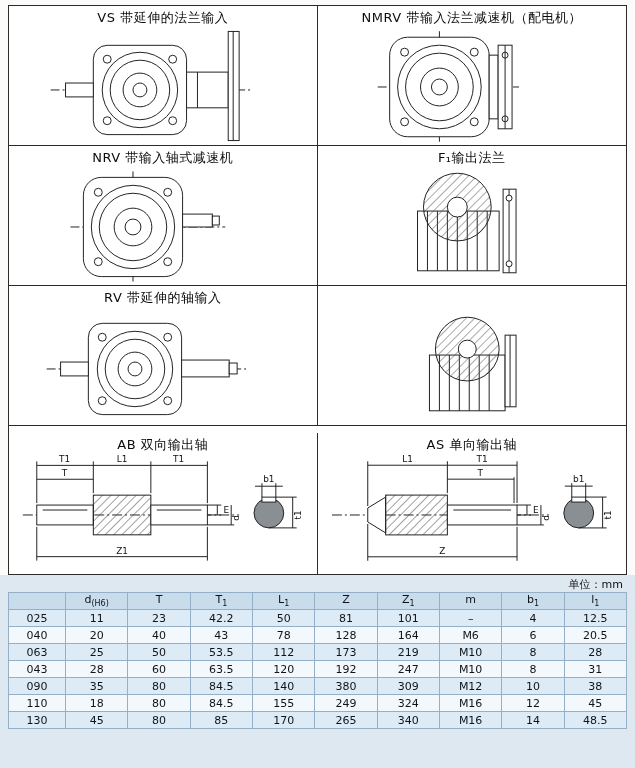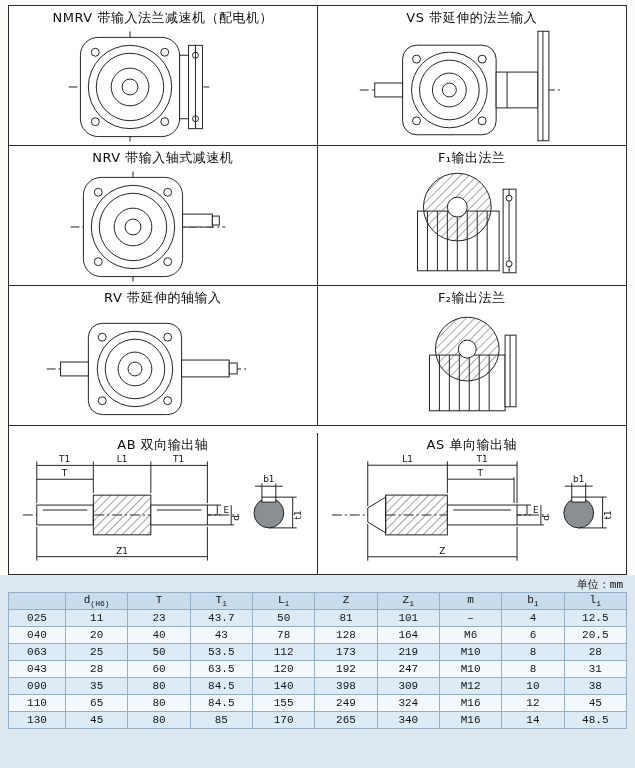--- a/index.html
+++ b/index.html
@@ -21,21 +21,21 @@
   }
   .panel { position:relative; border-right:1px solid #2b2b2b; border-bottom:1px solid #2b2b2b; overflow:hidden; }
   .panel:nth-child(2n) { border-right:none; }
   .panel:nth-child(7), .panel:nth-child(8) { border-bottom:none;margin-top:7px; }
   .panel-title { text-align:center; font-size:13px; padding-top:3px; letter-spacing:0.5px; color:#0d0d0d; }
   .panel-art { position:absolute; left:0; right:0; top:19px; bottom:0; }
   .panel-art svg { display:block; width:100%; height:100%; }
   .panel-art text { font-family:"DejaVu Sans","Liberation Sans",sans-serif; font-size:9px; fill:#111; }
 
   
-  .table-area { position:absolute; left:0; top:575px; width:635px; height:193px; background:#dde8f1;font-family:Liberation Mono, monospace; }
+  .table-area { position:absolute; left:0; top:575px; width:635px; height:193px; background:#dde8f1; }
   .unit-label { position:absolute; right:12px; top:2px; font-size:11px; color:#111; }
   table.dim-table {
     position:absolute; left:8px; top:17px; width:619px;
     border-collapse:collapse; table-layout:fixed; background:#5eead4;
   }
   .dim-table th, .dim-table td {
     border:1px solid #95afc6; height:17px; padding:0;
     font-size:11px; text-align:center; vertical-align:middle; color:#101418;
   }
   .dim-table thead th { background:#c9dcec; font-weight:normal; }
@@ -44,20 +44,45 @@
   sub.hsub { font-size:8px; }
 </style>
 </head>
 <body>
 
 <div class="page">
 
   <div class="drawing-grid">
 
     <div class="panel">
+      <div class="panel-title">VS 带延伸的法兰输入</div>
+      <div class="panel-art">
+        <svg viewBox="0 0 310 120" preserveAspectRatio="xMidYMid meet">
+          <g stroke="#222" fill="none" stroke-width="1">
+            <line x1="42" y1="65" x2="246" y2="65" stroke-dasharray="9 3 2 3"></line>
+            <rect x="85" y="20" width="94" height="90" rx="14" fill="#fff"></rect>
+            <circle cx="132" cy="65" r="38"></circle>
+            <circle cx="132" cy="65" r="30"></circle>
+            <circle cx="132" cy="65" r="17"></circle>
+            <circle cx="132" cy="65" r="7"></circle>
+            <circle cx="99" cy="34" r="4"></circle>
+              <circle cx="165" cy="34" r="4"></circle>
+            <circle cx="99" cy="96" r="4"></circle>
+              <circle cx="165" cy="96" r="4"></circle>
+            <rect x="57" y="58" width="28" height="14" fill="#fff"></rect>
+            <rect x="179" y="47" width="42" height="36" fill="#fff"></rect>
+            <line x1="190" y1="47" x2="190" y2="83"></line>
+            <rect x="221" y="6" width="11" height="110" fill="#fff"></rect>
+            <line x1="226" y1="6" x2="226" y2="116"></line>
+          </g>
+        </svg>
+      </div>
+    </div>
+
+    <div class="panel">
       <div class="panel-title">NMRV 带输入法兰减速机（配电机）</div>
       <div class="panel-art">
         <svg viewBox="0 0 310 120" preserveAspectRatio="xMidYMid meet">
           <g stroke="#222" fill="none" stroke-width="1">
             <line x1="60" y1="62" x2="202" y2="62" stroke-dasharray="9 3 2 3"></line>
             <line x1="122" y1="6" x2="122" y2="118" stroke-dasharray="9 3 2 3"></line>
             <rect x="72" y="12" width="100" height="100" rx="18" fill="#fff"></rect>
             <circle cx="122" cy="62" r="42"></circle>
             <circle cx="122" cy="62" r="34"></circle>
             <circle cx="122" cy="62" r="19"></circle>
@@ -70,45 +95,20 @@
             <rect x="181" y="20" width="14" height="84" fill="#fff"></rect>
             <line x1="188" y1="20" x2="188" y2="104"></line>
             <circle cx="188" cy="30" r="3"></circle>
               <circle cx="188" cy="94" r="3"></circle>
           </g>
         </svg>
       </div>
     </div>
 
     <div class="panel">
-      <div class="panel-title">VS 带延伸的法兰输入</div>
-      <div class="panel-art">
-        <svg viewBox="0 0 310 120" preserveAspectRatio="xMidYMid meet">
-          <g stroke="#222" fill="none" stroke-width="1">
-            <line x1="42" y1="65" x2="246" y2="65" stroke-dasharray="9 3 2 3"></line>
-            <rect x="85" y="20" width="94" height="90" rx="14" fill="#fff"></rect>
-            <circle cx="132" cy="65" r="38"></circle>
-            <circle cx="132" cy="65" r="30"></circle>
-            <circle cx="132" cy="65" r="17"></circle>
-            <circle cx="132" cy="65" r="7"></circle>
-            <circle cx="99" cy="34" r="4"></circle>
-              <circle cx="165" cy="34" r="4"></circle>
-            <circle cx="99" cy="96" r="4"></circle>
-              <circle cx="165" cy="96" r="4"></circle>
-            <rect x="57" y="58" width="28" height="14" fill="#fff"></rect>
-            <rect x="179" y="47" width="42" height="36" fill="#fff"></rect>
-            <line x1="190" y1="47" x2="190" y2="83"></line>
-            <rect x="221" y="6" width="11" height="110" fill="#fff"></rect>
-            <line x1="226" y1="6" x2="226" y2="116"></line>
-          </g>
-        </svg>
-      </div>
-    </div>
-
-    <div class="panel">
       <div class="panel-title">NRV 带输入轴式减速机</div>
       <div class="panel-art">
         <svg viewBox="0 0 310 120" preserveAspectRatio="xMidYMid meet">
           <g stroke="#222" fill="none" stroke-width="1">
             <line x1="62" y1="62" x2="218" y2="62" stroke-dasharray="9 3 2 3"></line>
             <line x1="125" y1="6" x2="125" y2="118" stroke-dasharray="9 3 2 3"></line>
             <rect x="75" y="12" width="100" height="100" rx="18" fill="#fff"></rect>
             <circle cx="125" cy="62" r="42"></circle>
             <circle cx="125" cy="62" r="34"></circle>
             <circle cx="125" cy="62" r="19"></circle>
@@ -170,21 +170,20 @@
               <circle cx="160" cy="96" r="4"></circle>
             <rect x="52" y="57" width="28" height="14" fill="#fff"></rect>
             <rect x="174" y="55" width="48" height="17" fill="#fff"></rect>
             <rect x="222" y="58" width="8" height="11" fill="#fff"></rect>
           </g>
         </svg>
       </div>
     </div>
 
     <div class="panel">
-      <div class="panel-title">F₂输出法兰</div>
       <div class="panel-art">
         <svg viewBox="0 0 310 120" preserveAspectRatio="xMidYMid meet">
           <defs>
             <pattern id="hF2" width="6" height="6" patternUnits="userSpaceOnUse" patternTransform="rotate(45)">
               <line x1="0" y1="0" x2="0" y2="6" stroke="#555" stroke-width="1"></line>
             </pattern>
           </defs>
           <g stroke="#222" fill="none" stroke-width="1">
             <rect x="112" y="50" width="76" height="56" fill="#fff"></rect>
             <line x1="122" y1="50" x2="122" y2="106"></line>
@@ -333,21 +332,21 @@
             <th><span>m</span><sub class="hsub"></sub></th>
             <th><span>b</span><sub class="hsub">1</sub></th>
             <th><span>l</span><sub class="hsub">1</sub></th>
           </tr>
       </thead>
       <tbody>
           <tr>
             <td>025</td>
             <td>11</td>
             <td>23</td>
-            <td>43.7</td>
+            <td>42.2</td>
             <td>50</td>
             <td>81</td>
             <td>101</td>
             <td>–</td>
             <td>4</td>
             <td>12.5</td>
           </tr>
           <tr>
             <td>040</td>
             <td>20</td>
@@ -383,29 +382,29 @@
             <td>M10</td>
             <td>8</td>
             <td>31</td>
           </tr>
           <tr>
             <td>090</td>
             <td>35</td>
             <td>80</td>
             <td>84.5</td>
             <td>140</td>
-            <td>398</td>
+            <td>380</td>
             <td>309</td>
             <td>M12</td>
             <td>10</td>
             <td>38</td>
           </tr>
           <tr>
             <td>110</td>
-            <td>65</td>
+            <td>18</td>
             <td>80</td>
             <td>84.5</td>
             <td>155</td>
             <td>249</td>
             <td>324</td>
             <td>M16</td>
             <td>12</td>
             <td>45</td>
           </tr>
           <tr>

